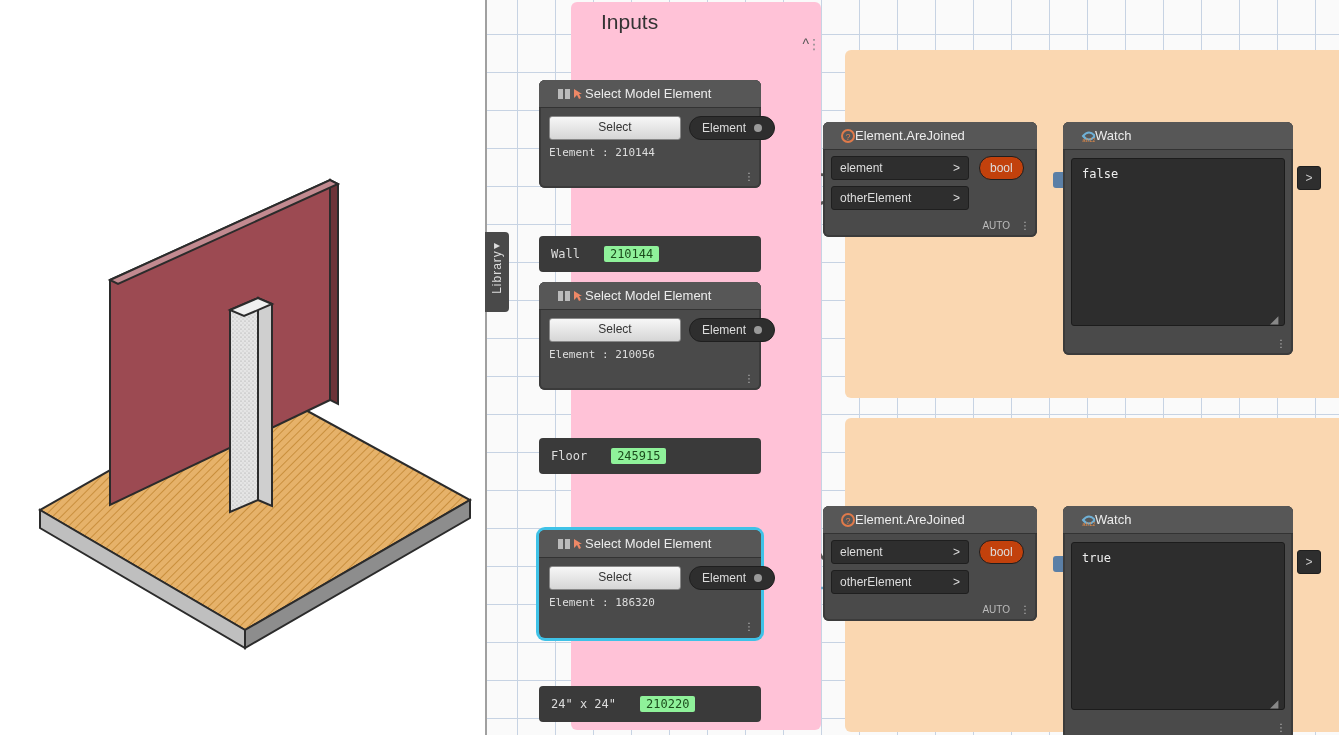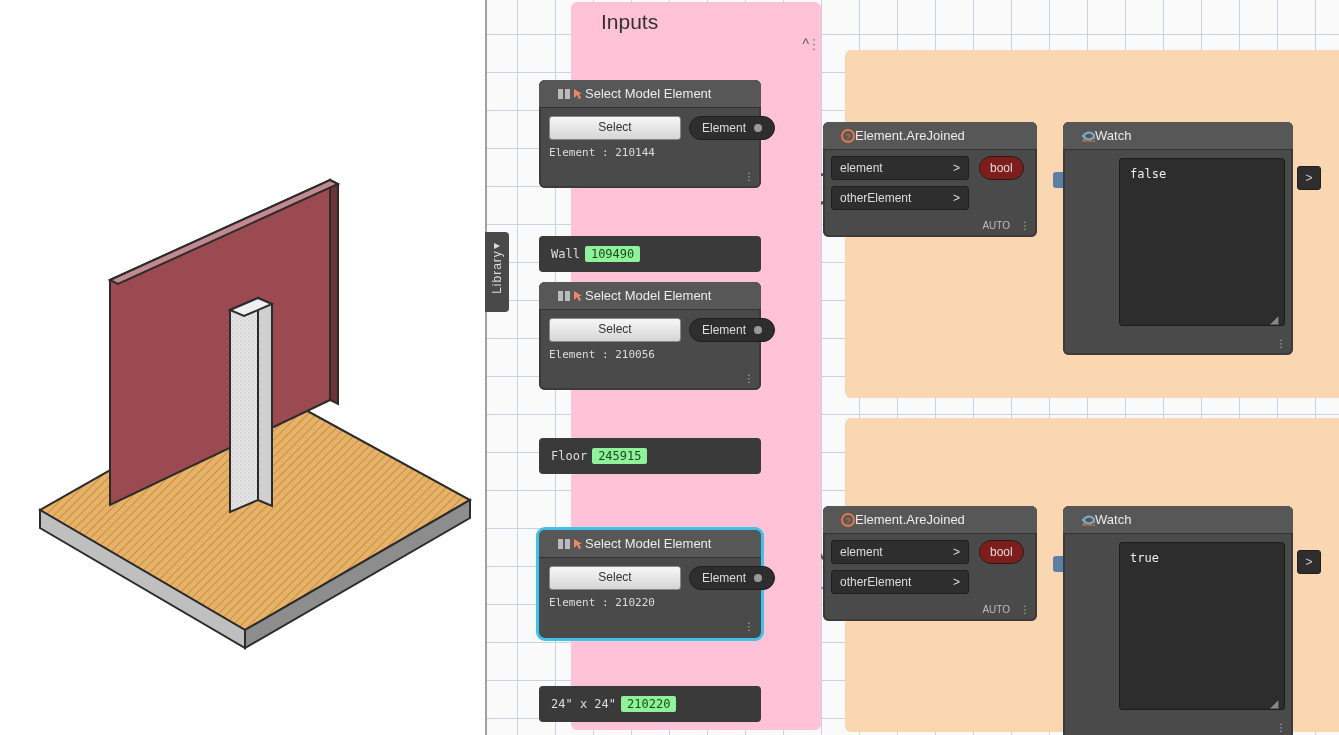--- a/index.html
+++ b/index.html
@@ -30,28 +30,28 @@
   .node-head .title{font-size:13px;color:#ececec;}
   .node-body{padding:8px 10px;display:flex;flex-direction:column;gap:6px;}
   .row{display:flex;align-items:center;gap:8px;}
   .btn-select{flex:none;width:130px;height:22px;background:linear-gradient(#f7f7f7,#d6d6d6);color:#333;border:1px solid #888;border-radius:3px;font-size:12px;cursor:pointer;text-align:center;line-height:20px;}
   .port-out{margin-left:auto;background:#2e2e2e;border:1px solid #1f1f1f;border-radius:12px;height:22px;padding:0 12px;display:flex;align-items:center;font-size:12px;color:#ddd;cursor:pointer;}
   .port-out .pin{width:8px;height:8px;border-radius:50%;background:#9a9a9a;margin-left:8px;}
   .port-in{background:#2e2e2e;border:1px solid #1f1f1f;border-radius:3px;height:22px;padding:0 8px;display:flex;align-items:center;gap:8px;font-size:12px;color:#ddd;cursor:pointer;min-width:120px;justify-content:space-between;}
   .small{font-size:11px;color:#ddd;font-family:Consolas,monospace;}
   .node-foot{display:flex;justify-content:flex-end;align-items:center;gap:10px;padding:4px 8px 6px 8px;color:#bbb;font-size:10px;}
   .node-foot .dots{letter-spacing:-1px;cursor:pointer;}
-  .info-node{position:absolute;background:#3a3a3a;border-radius:4px;color:#ddd;font-family:Consolas,monospace;font-size:12px;padding:10px 12px;display:flex;align-items:center;gap:5px;}
+  .info-node{position:absolute;background:#3a3a3a;border-radius:4px;color:#ddd;font-family:Consolas,monospace;font-size:12px;padding:10px 12px;display:flex;align-items:center;gap:24px;}
   .info-node .id{background:#8ff19a;color:#1c4c1c;padding:1px 6px;border-radius:2px;font-family:Consolas,monospace;}
   
   .ports-col{display:flex;flex-direction:column;gap:6px;}
   .flex-between{display:flex;align-items:flex-start;gap:10px;padding:6px 8px;}
-  .bool-port{background:#7f1d1d;border:1px solid #1f1f1f;border-radius:12px;height:22px;padding:0 10px;display:flex;align-items:center;font-size:12px;color:#ddd;cursor:pointer;}
-  
-  .watch-body{padding:8px;margin-left:48px;}
+  .bool-port{background:#c2410c;border:1px solid #1f1f1f;border-radius:12px;height:22px;padding:0 10px;display:flex;align-items:center;font-size:12px;color:#ddd;cursor:pointer;}
+  
+  .watch-body{padding:8px;}
   .watch-area{background:#2d2d2d;border:1px solid #1c1c1c;border-radius:3px;height:150px;padding:8px 10px;font-family:Consolas,monospace;font-size:12px;color:#eee;position:relative;}
   .watch-resize{position:absolute;right:2px;bottom:2px;width:12px;height:12px;color:#888;font-size:14px;cursor:nwse-resize;}
   .watch-side{position:absolute;right:-28px;top:44px;background:#2e2e2e;border:1px solid #1f1f1f;border-radius:3px;width:22px;height:22px;display:flex;align-items:center;justify-content:center;color:#ccc;cursor:pointer;}
   .watch-inpin{position:absolute;left:-10px;top:50px;width:10px;height:16px;background:#5b7fa6;border-radius:3px 0 0 3px;}
   
   svg.wires{position:absolute;left:0;top:0;width:100%;height:100%;pointer-events:none;z-index:1;}
   .node,.info-node,.group,.libtab{z-index:2;}
   path.wire{stroke:#5a5a5a;stroke-width:3;fill:none;}
   path.wire.lite{stroke:#6fa8c9;stroke-width:2.5;}
 </style>
@@ -154,21 +154,21 @@
         </div>
         <div class="small">Element : 210144</div>
       </div>
       <div class="node-foot">
           <span class="dots">⋮</span>
         </div>
     </div>
 
     <div class="info-node" style="left:52px;top:236px;width:198px;">
       <span>Wall</span>
-      <span class="id">109490</span>
+      <span class="id">210144</span>
     </div>
 
     <div class="node" style="left:52px;top:282px;width:222px;">
       <div class="node-head">
         <span class="icon">
             <svg width="14" height="14">
               <rect x="1" y="2" width="5" height="10" fill="#bbb"></rect>
               <rect x="8" y="2" width="5" height="10" fill="#bbb"></rect>
             </svg>
           </span>
@@ -215,21 +215,21 @@
         <span class="title">Select Model Element</span>
       </div>
       <div class="node-body">
         <div class="row">
           <div class="btn-select">Select</div>
           <div class="port-out">
               <span>Element</span>
               <span class="pin"></span>
             </div>
         </div>
-        <div class="small">Element : 210220</div>
+        <div class="small">Element : 186320</div>
       </div>
       <div class="node-foot">
           <span class="dots">⋮</span>
         </div>
     </div>
 
     <div class="info-node" style="left:52px;top:686px;width:198px;">
       <span>24" x 24"</span>
       <span class="id">210220</span>
     </div>

